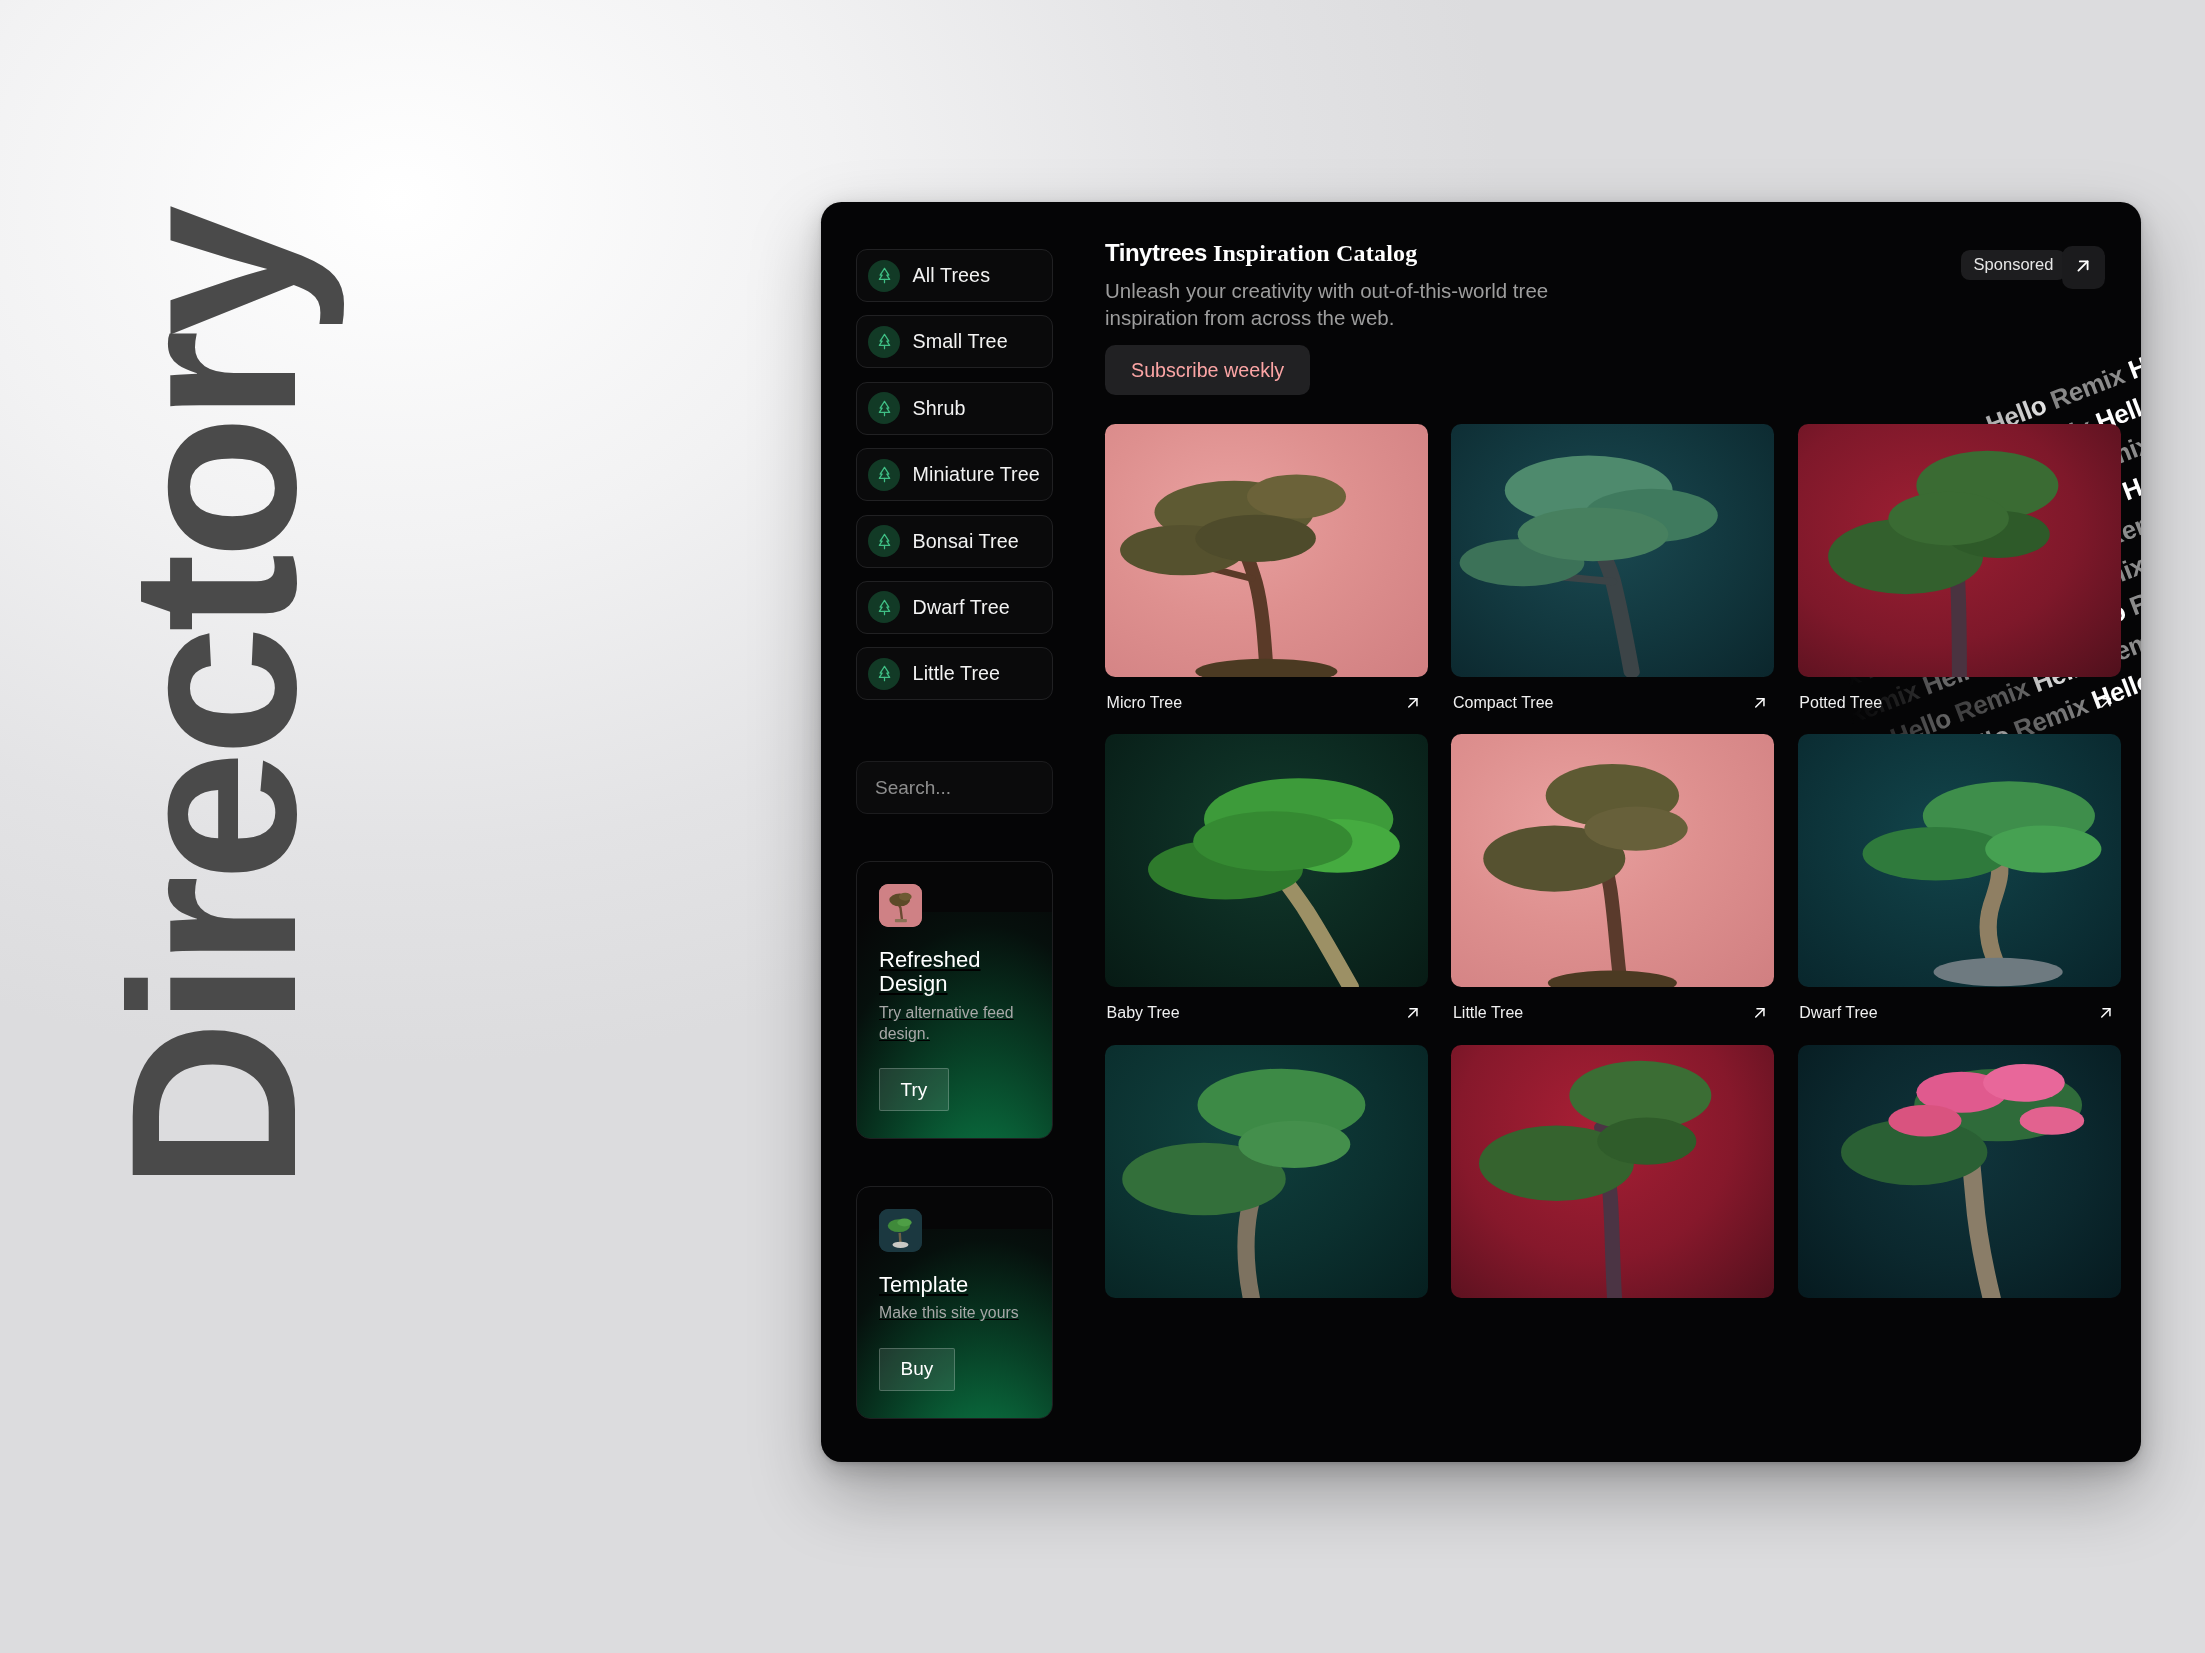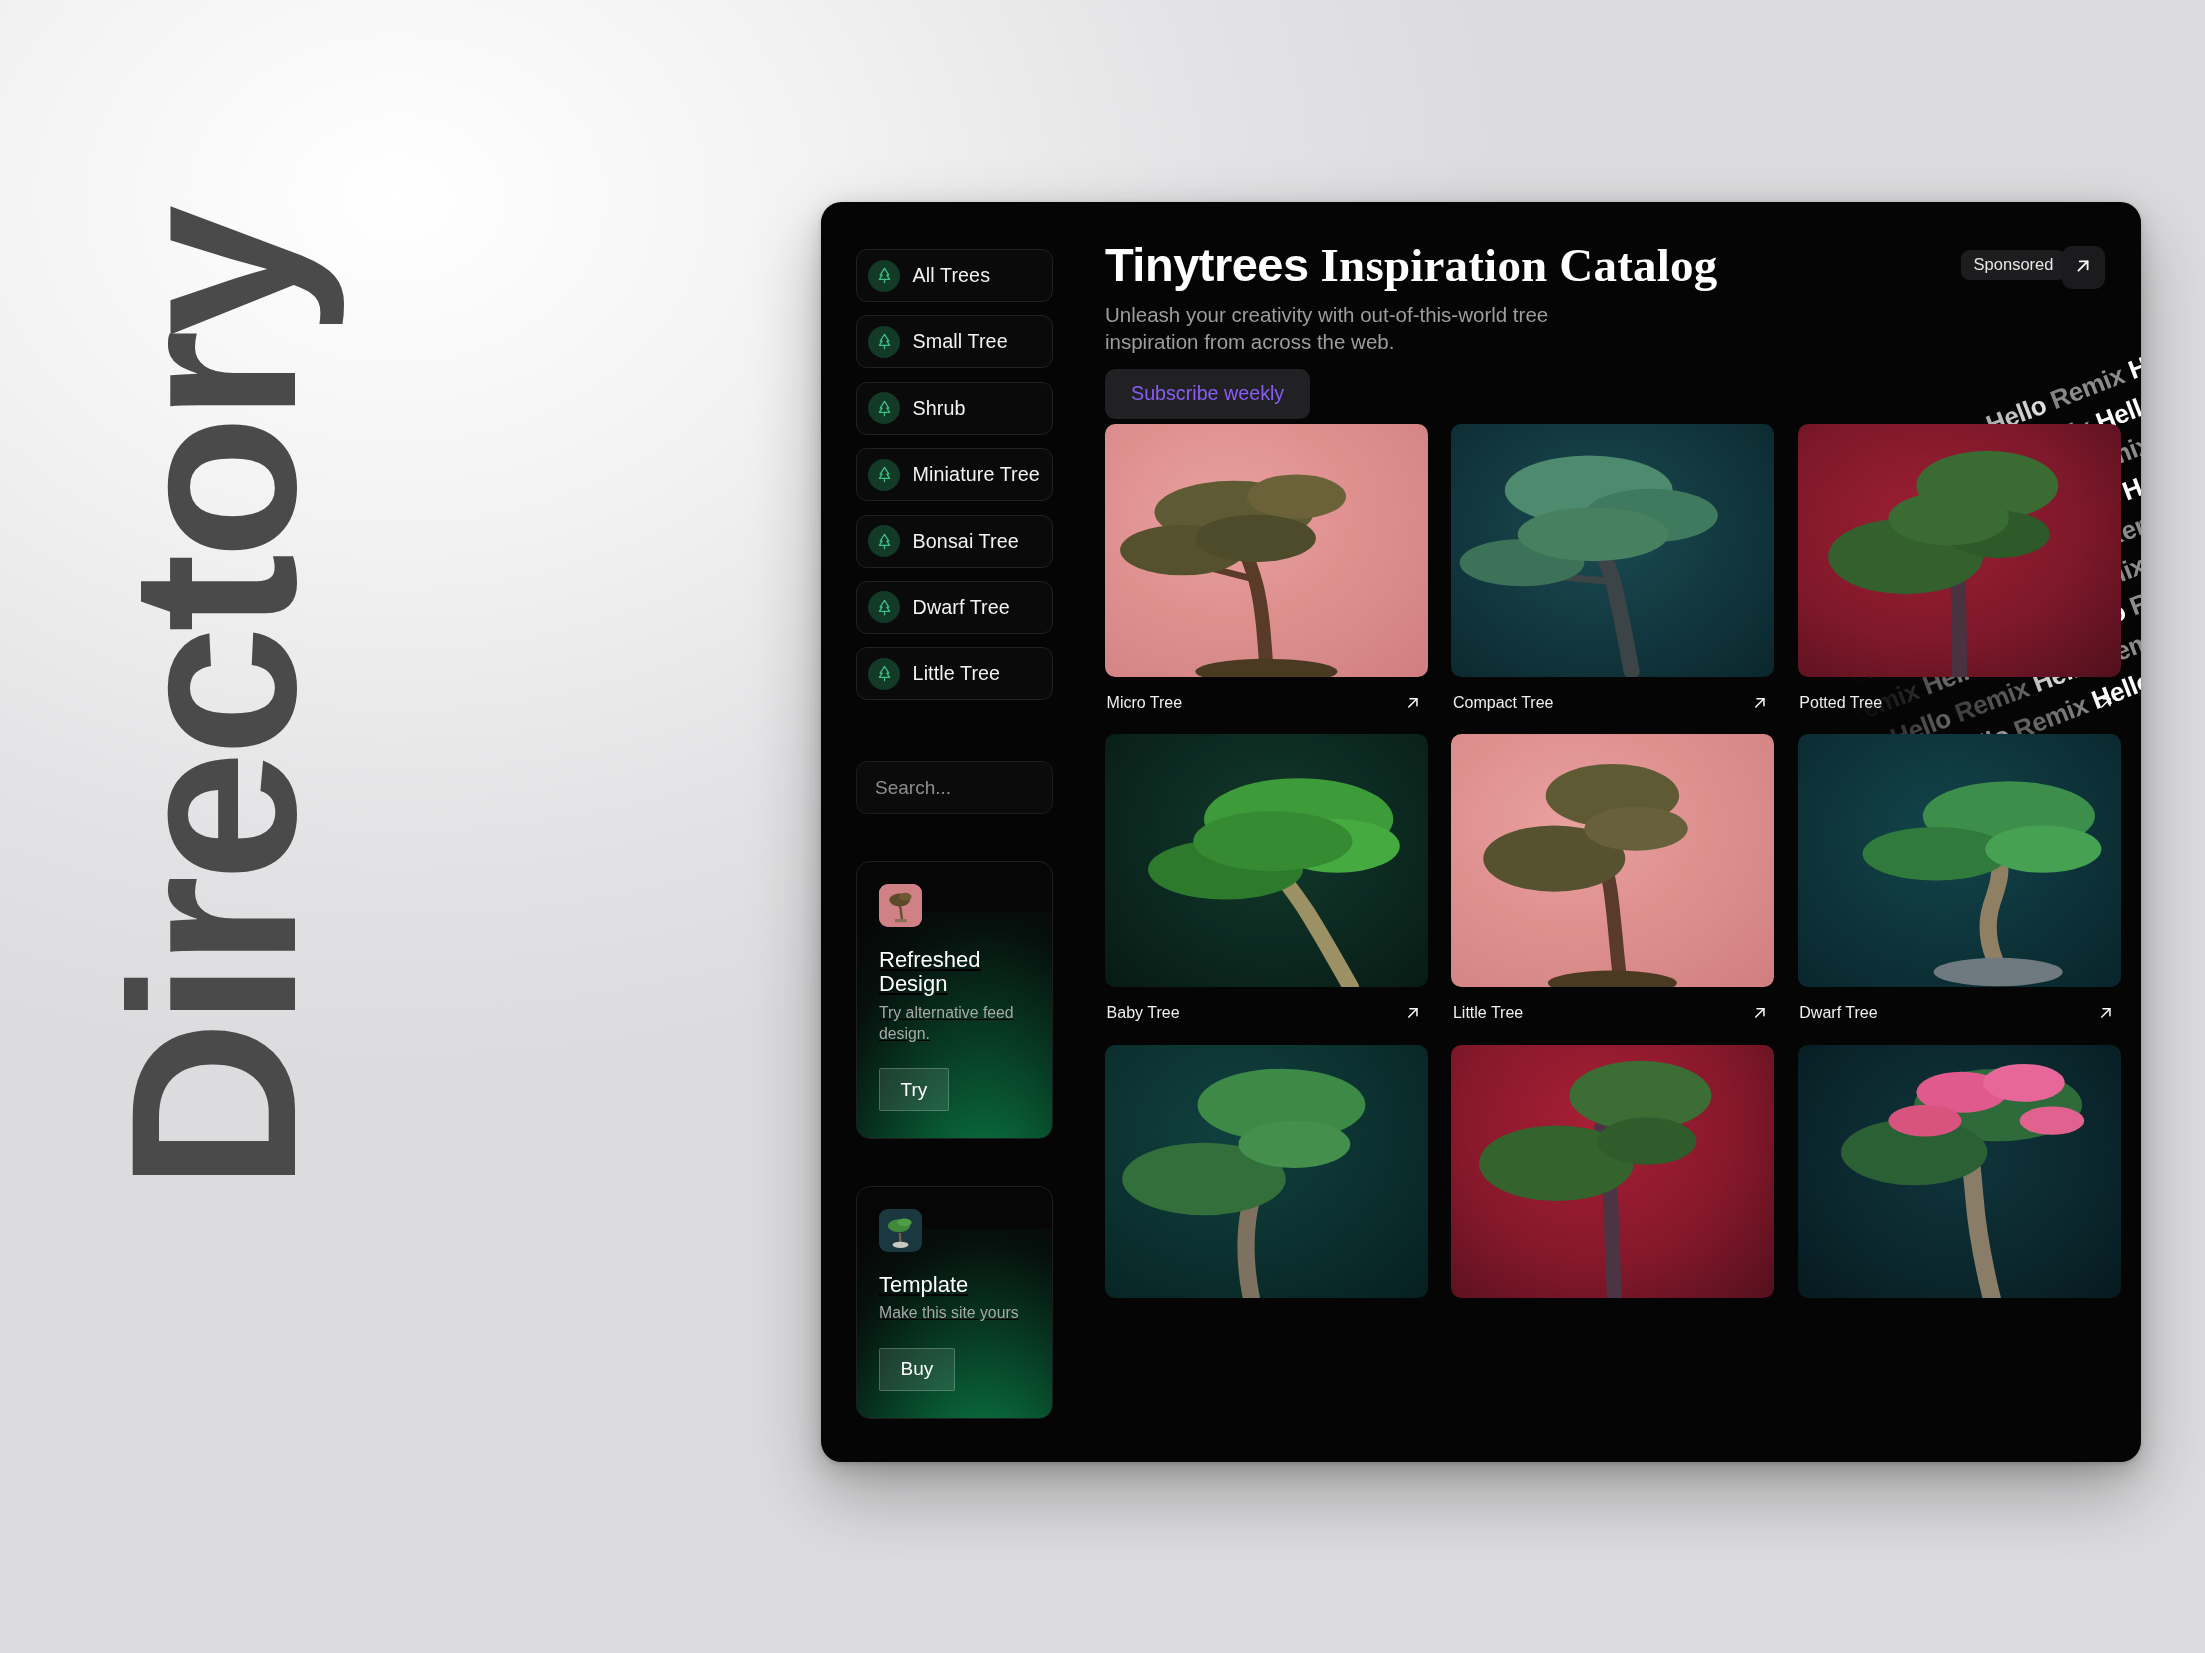--- a/index.html
+++ b/index.html
@@ -145,21 +145,21 @@
   
   #main{
     flex:1;
     position:relative;
     padding:38px 20.5px 0 54px;
     overflow:hidden;
   }
 
   #header-row{position:relative;height:165px;}
   #page-title{
-    font-size:47px;line-height:1.08;color:#fff;
+    font-size:24px;line-height:1.08;color:#fff;
     font-family:"Liberation Serif", serif;
     letter-spacing:0.2px;
   }
   #page-title .brand{
     font-family:"Liberation Sans", sans-serif;
     font-weight:700;
     letter-spacing:-0.5px;
   }
   #page-subtitle{
     margin-top:10.2px;
@@ -184,21 +184,21 @@
     background:#1b1b1d;
     display:flex;align-items:center;justify-content:center;
     cursor:pointer;
   }
   #open-external-button svg{width:22px;height:22px;}
 
   #subscribe-button{
     margin-top:14px;
     display:inline-block;
     background:#212123;
-    color:#8b5cf6;
+    color:#fca5a5;
     font-size:19.7px;
     padding:13.4px 26px;
     border-radius:10.2px;
     border:none;
     cursor:pointer;
     font-family:"Liberation Sans", sans-serif;
   }
 
   
   #remix-pattern{

